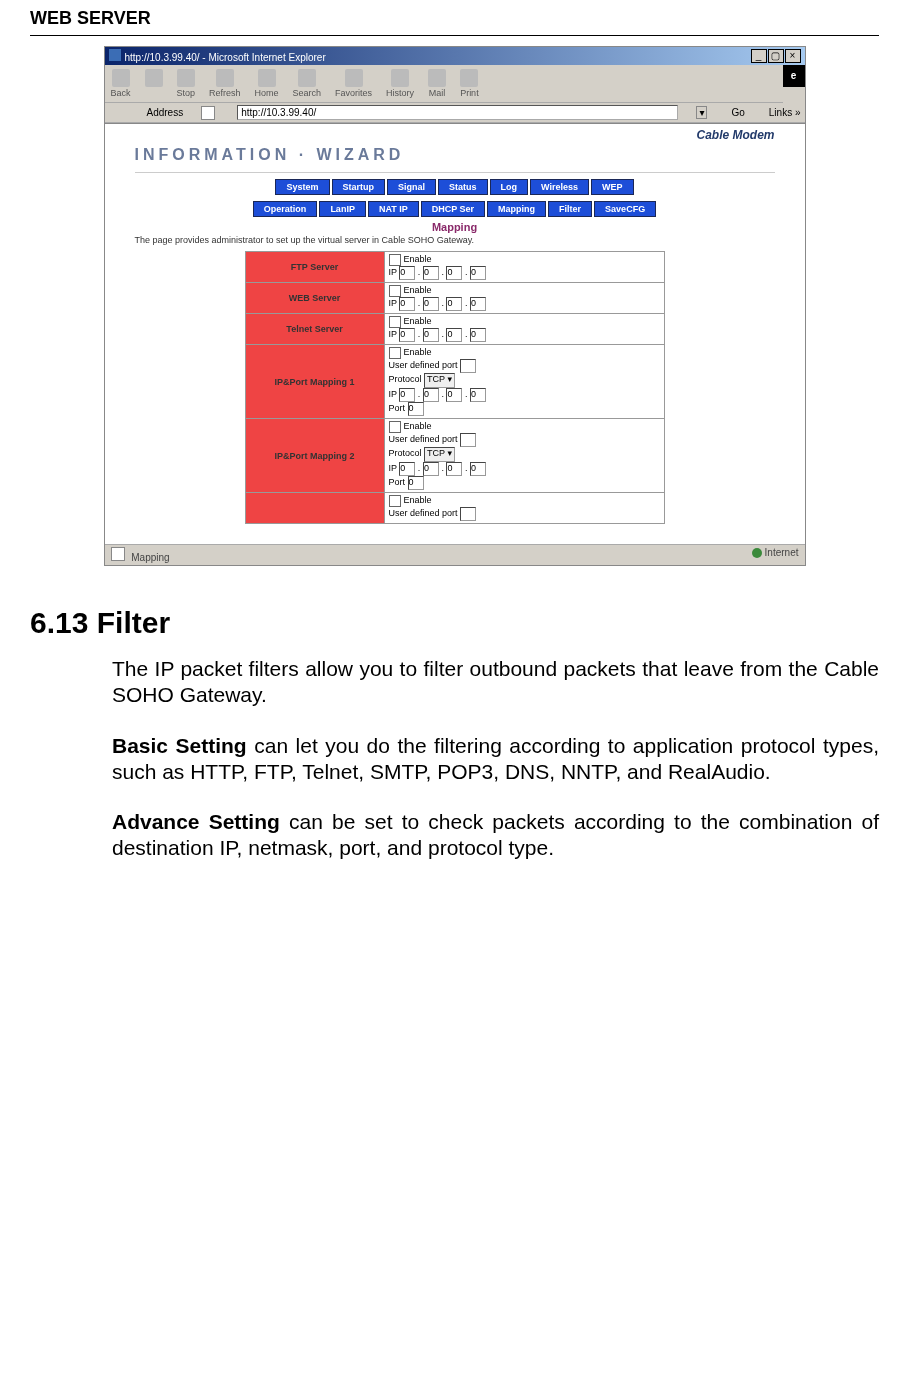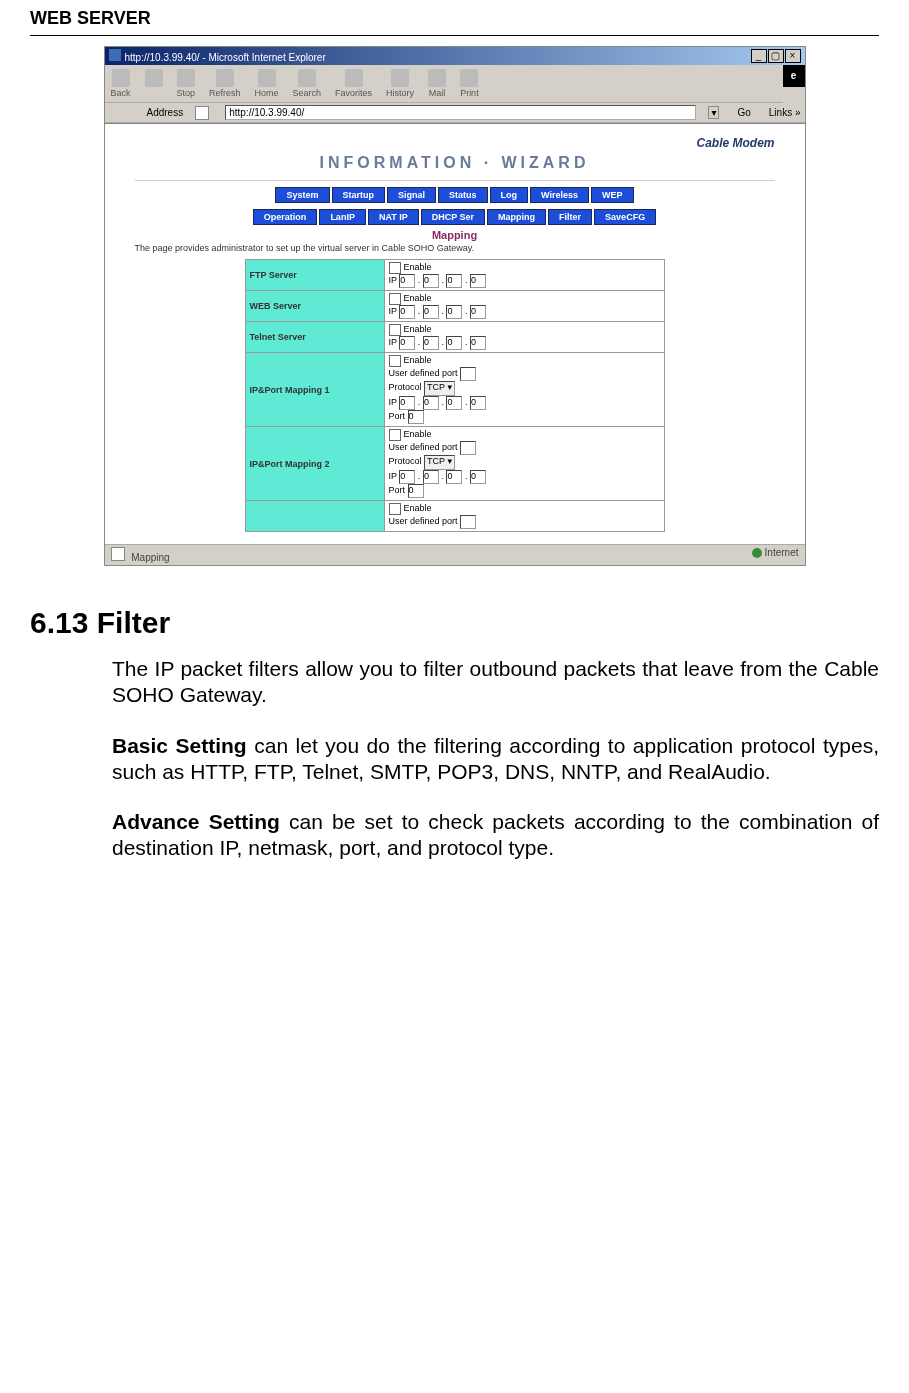--- a/index.html
+++ b/index.html
@@ -73,21 +73,21 @@
     }
     .tool-ico {
       width: 18px; height: 18px;
       background: #bbb;
       border-radius: 2px;
       margin-bottom: 1px;
     }
     .addressbar {
       display: flex;
       align-items: center;
-      gap: 12px;
+      gap: 18px;
       padding-left: 42px;
     }
     .addr-input {
       flex: 1;
       background: #fff;
       border: 1px inset #aaa;
       padding: 1px 3px;
       font-size: 10px;
     }
     .content-area {
@@ -97,24 +97,22 @@
       position: relative;
       border-top: 1px solid #888;
     }
     .brand {
       text-align: right;
       font-weight: bold;
       color: #223a6a;
       font-style: italic;
       font-size: 12px;
       padding: 4px 30px 0 0;
-      margin-top: 8px;
     }
     .info-wiz {
-      text-align: center;
       color: #6a7a9a;
       font-size: 16px;
       letter-spacing: 4px;
       font-weight: bold;
       border-bottom: 1px solid #ccc;
       padding: 4px 0 8px 0;
       margin: 0 30px;
     }
     .navrow {
       display: flex;
@@ -147,25 +145,26 @@
       border-collapse: collapse;
       width: 420px;
     }
     .config-table td {
       border: 1px solid #999;
       padding: 2px 4px;
       font-size: 9px;
       vertical-align: top;
     }
     .config-table td.rowhead {
-      background: #5eead4;
+      background: #ef4444;
       font-weight: bold;
       color: #333;
       width: 130px;
       vertical-align: middle;
+      text-align: center;
     }
     .chk {
       display: inline-block;
       width: 10px; height: 10px;
       border: 1px solid #666;
       background: #fff;
       vertical-align: middle;
       margin-right: 3px;
     }
     .sm-input {

